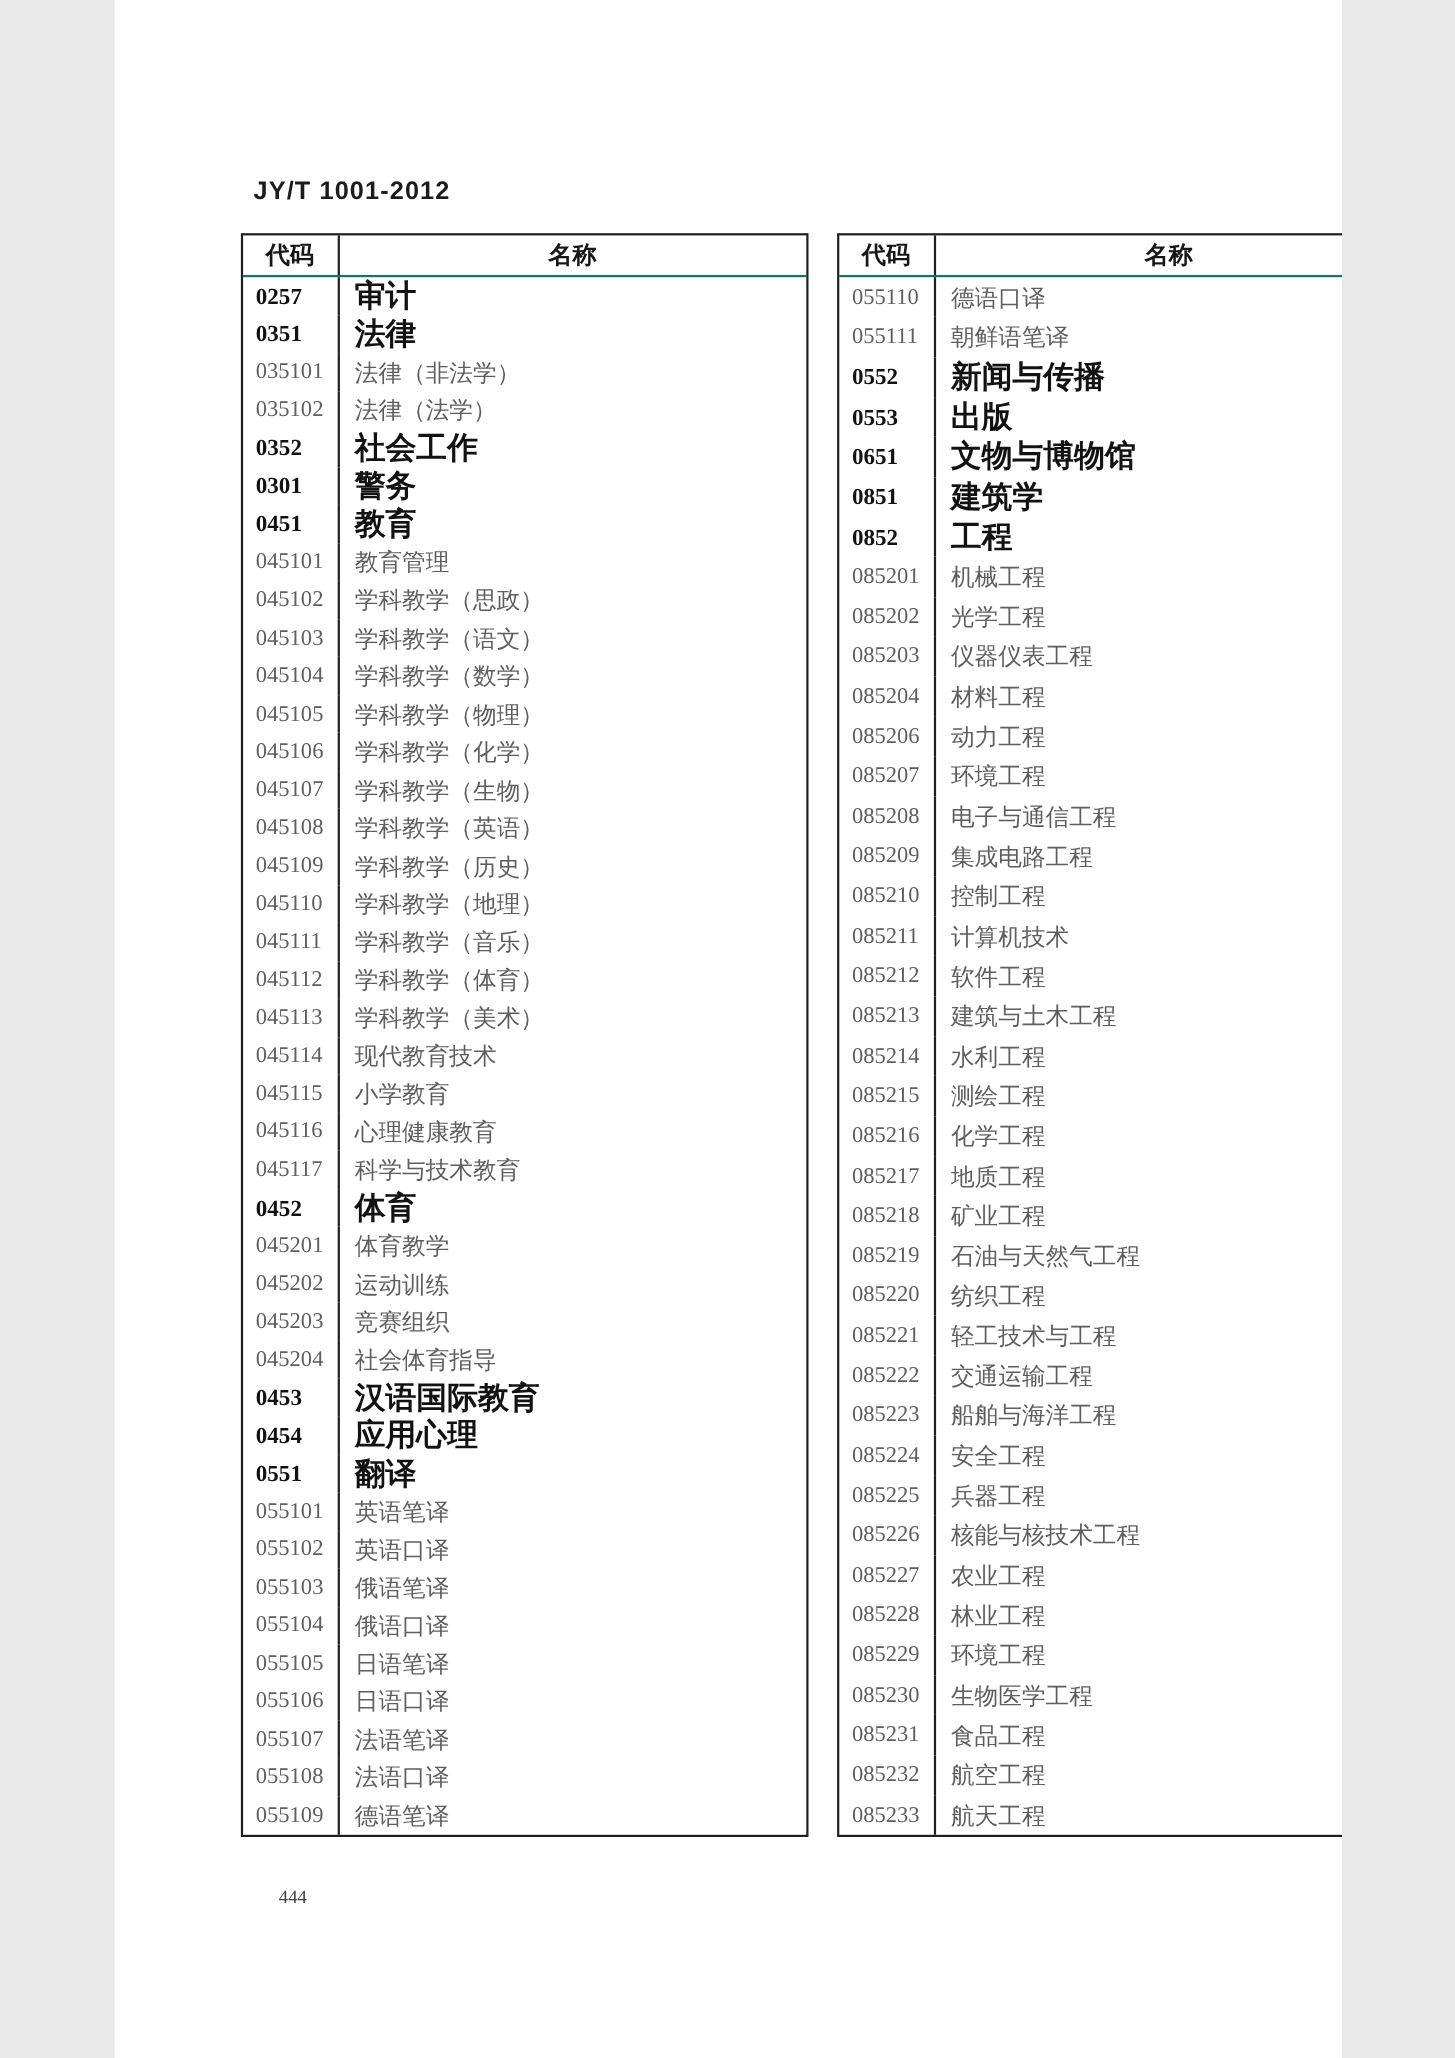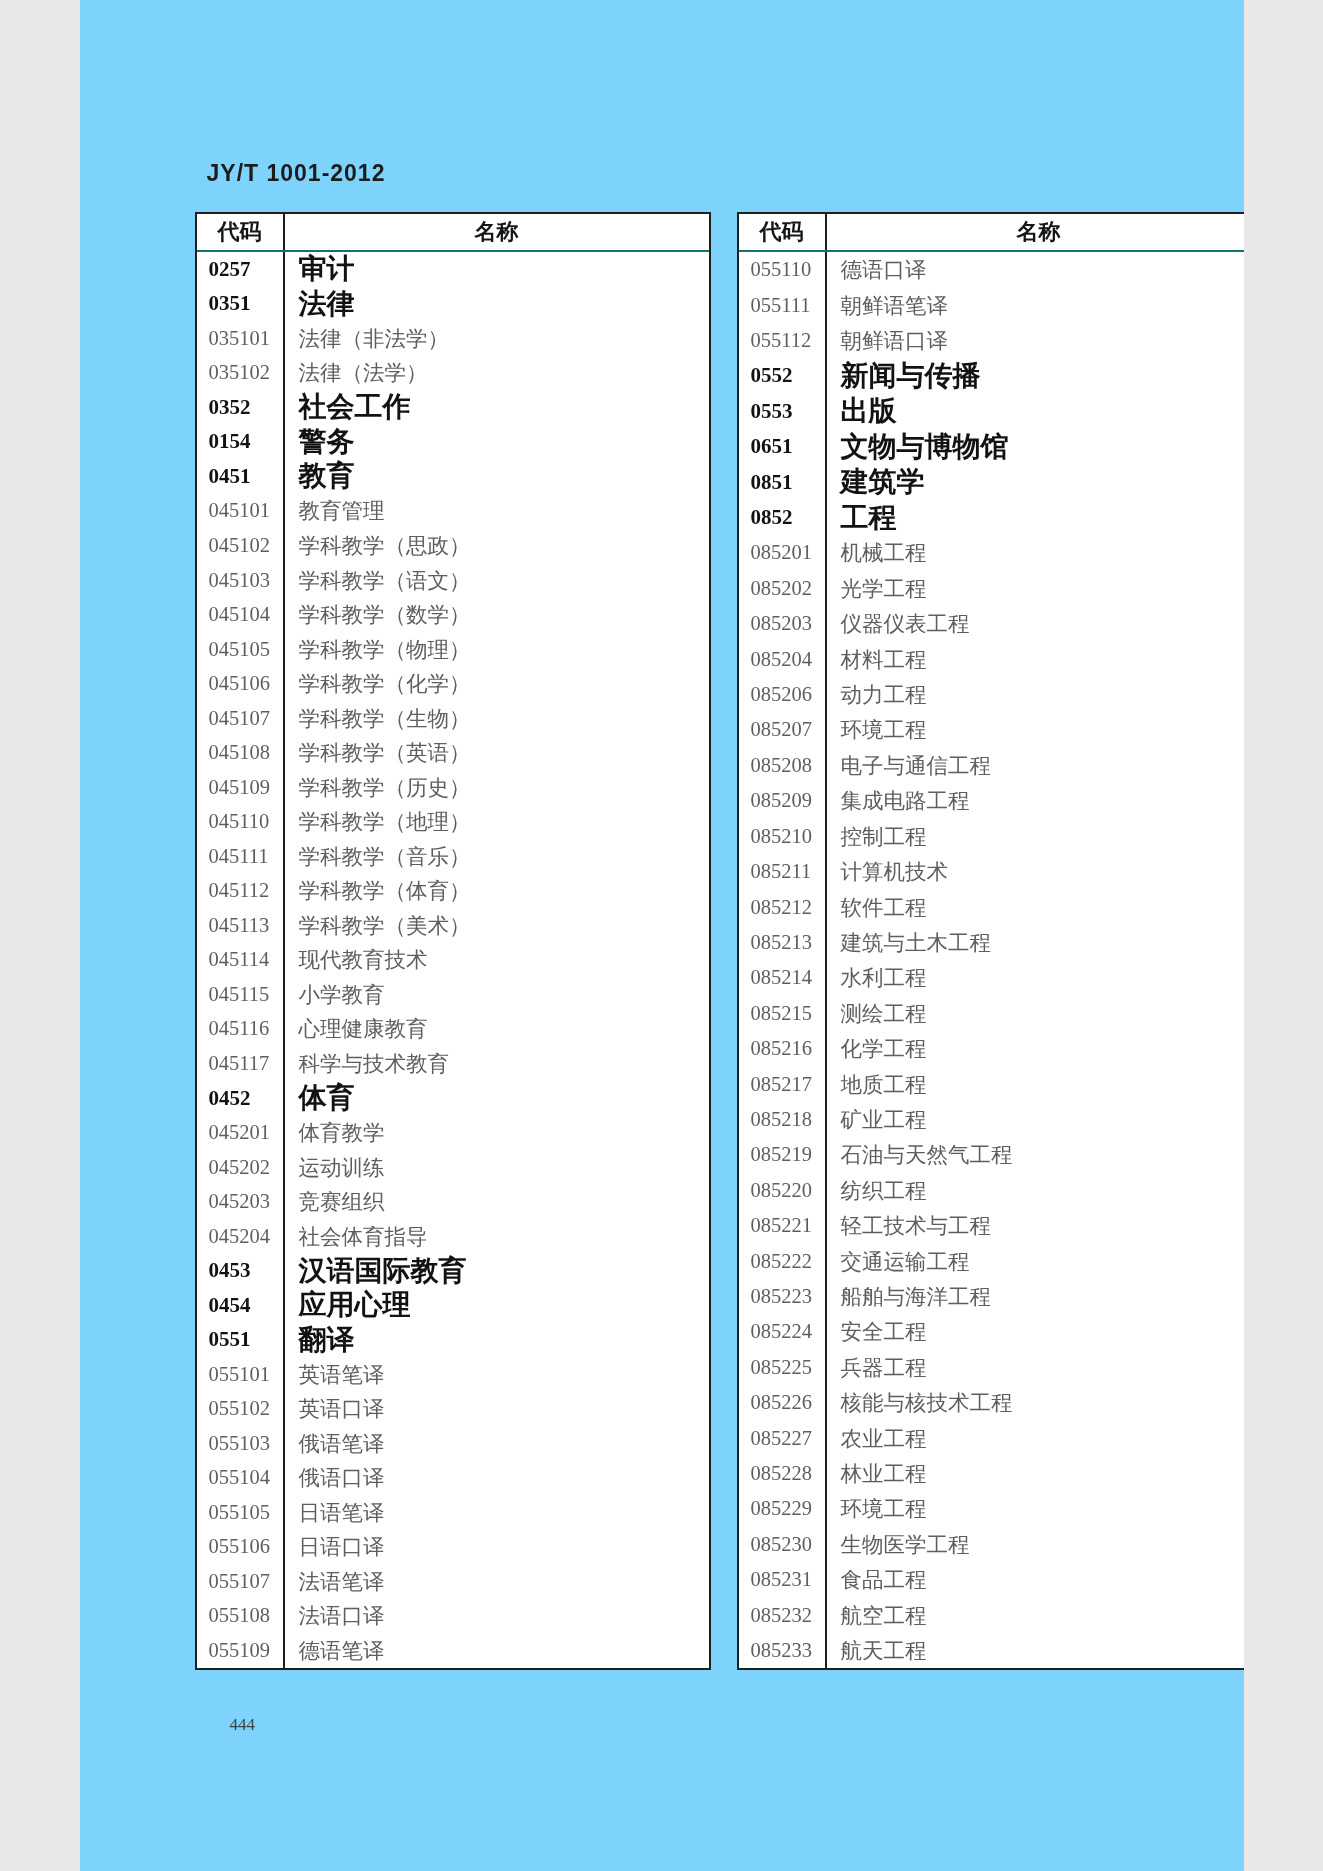--- a/index.html
+++ b/index.html
@@ -1,23 +1,22 @@
 <!DOCTYPE html>
 <html><head>
 <meta charset="utf-8">
 <style>
   html,body{margin:0;padding:0;background:#e8e8e8;}
   .page{
     position:relative;
     width:1116px;height:1871px;
-    background:#7dd3fc;
+    background:#ffffff;
     font-family:"Liberation Serif","DejaVu Serif",serif;
     overflow:hidden;
     margin:0 auto;
-    padding-left:48px;
   }
   .doc-title{
     position:absolute;
     left:127px;top:160px;
     font-family:"Liberation Sans","DejaVu Sans",sans-serif;
     font-weight:600;
     font-size:23px;
     letter-spacing:1px;
     color:#1c1c1c;
     white-space:nowrap;
@@ -110,21 +109,21 @@
           <div class="cell col-code">035102</div>
           <div class="cell col-name">法律（法学）</div>
         </div>
 
         <div class="row bold">
           <div class="cell col-code">0352</div>
           <div class="cell col-name">社会工作</div>
         </div>
 
         <div class="row bold">
-          <div class="cell col-code">0154</div>
+          <div class="cell col-code">0301</div>
           <div class="cell col-name">警务</div>
         </div>
 
         <div class="row bold">
           <div class="cell col-code">0451</div>
           <div class="cell col-name">教育</div>
         </div>
 
         <div class="row">
           <div class="cell col-code">045101</div>
@@ -308,24 +307,20 @@
         <div class="row">
           <div class="cell col-code">055110</div>
           <div class="cell col-name">德语口译</div>
         </div>
 
         <div class="row">
           <div class="cell col-code">055111</div>
           <div class="cell col-name">朝鲜语笔译</div>
         </div>
 
-        <div class="row">
-          <div class="cell col-code">055112</div>
-          <div class="cell col-name">朝鲜语口译</div>
-        </div>
 
         <div class="row bold">
           <div class="cell col-code">0552</div>
           <div class="cell col-name">新闻与传播</div>
         </div>
 
         <div class="row bold">
           <div class="cell col-code">0553</div>
           <div class="cell col-name">出版</div>
         </div>

